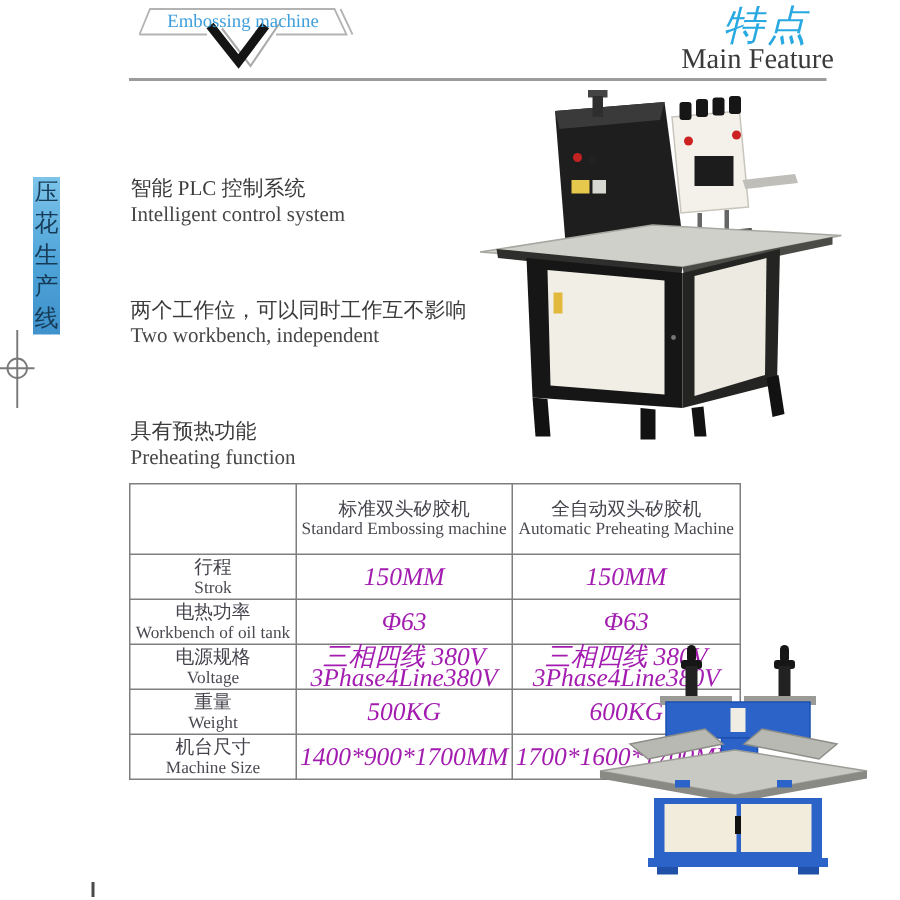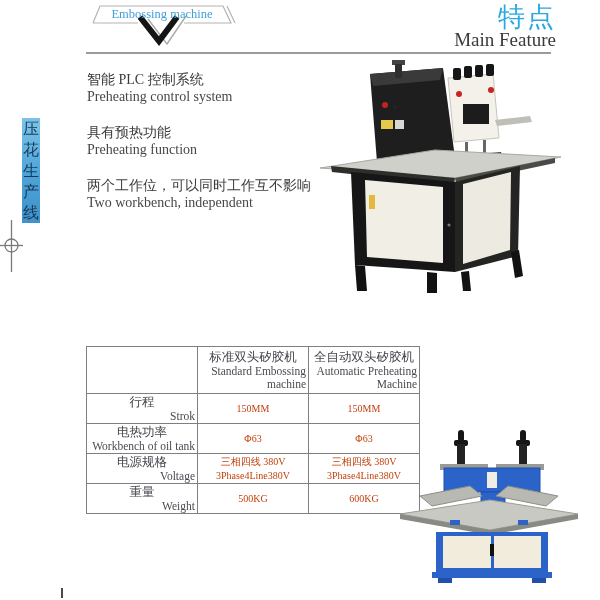--- a/index.html
+++ b/index.html
@@ -3,41 +3,41 @@
 <meta charset="utf-8">
 <style>
   html,body{margin:0;padding:0;}
   .page{
     position:relative;width:600px;height:600px;background:#ffffff;overflow:hidden;
     font-family:"Liberation Serif","DejaVu Serif",serif;color:#3c3c42;
   }
   .abs{position:absolute;}
   
   .banner-svg{left:88px;top:2px;}
-  .title-zh{top:2px;right:44px;font-size:27px;line-height:30px;color:#29a9e1;letter-spacing:2px;}
+  .title-zh{top:2px;right:60px;font-size:27px;line-height:30px;color:#29a9e1;letter-spacing:2px;font-style:italic;}
   .title-en{top:29px;right:44px;font-size:19px;line-height:22px;color:#3a3a3a;margin-left:40px;}
   .rule{left:86px;top:52px;width:465px;height:2px;background:#9b9b9b;}
   
   .features{left:87px;top:71px;width:260px;}
   .feature{margin-bottom:19px;}
-  .feature .zh{display:block;font-size:14px;line-height:17px;color:#3b3b3b;}
+  .feature .zh{display:block;font-size:14px;line-height:17px;color:#3b3b3b;margin-top:47px;}
   .feature .en{display:block;font-size:14px;line-height:17px;color:#474747;}
   
   .side-strip{left:22px;top:118px;width:18px;height:105px;
     background:linear-gradient(180deg,#7cc4ea 0%,#4da3d8 55%,#3f92cb 100%);}
   .side-strip span{display:block;width:18px;height:21px;line-height:21px;text-align:center;
     font-size:16px;color:#173a57;}
   
-  .spec-table{left:86px;top:346px;border-collapse:collapse;table-layout:fixed;}
+  .spec-table{left:86px;top:322px;border-collapse:collapse;table-layout:fixed;}
   .spec-table td{border:1px solid #7f7f7f;width:106px;text-align:center;vertical-align:middle;padding:0 2px;}
   .spec-table tr.head td{height:46px;}
   .spec-table tr.row td{height:29px;}
   .cell-zh{display:block;font-size:12.5px;line-height:15px;color:#44444c;}
-  .cell-en{display:block;font-size:11.5px;line-height:13px;color:#4a4a52;text-align:right;}
-  .val span{display:block;font-size:10px;line-height:14px;color:#c2410c;}
+  .cell-en{display:block;font-size:11.5px;line-height:13px;color:#4a4a52;}
+  .val span{display:block;font-size:17px;line-height:14px;color:#a21caf;font-style:italic;}
   
   .crosshair-svg{left:0;top:220px;}
   .fold-tick{left:61px;top:588px;width:2px;height:10px;background:#4a4a4a;}
   
   .machine-top{left:315px;top:60px;}
   .machine-bottom{left:398px;top:430px;}
 </style>
 </head>
 <body>
 
@@ -67,29 +67,29 @@
   <svg class="abs crosshair-svg" width="26" height="52" viewBox="0 0 26 52">
     <line x1="11.5" y1="0" x2="11.5" y2="52" stroke="#7a7a7a" stroke-width="1.3"></line>
     <line x1="0" y1="25.5" x2="23" y2="25.5" stroke="#7a7a7a" stroke-width="1.3"></line>
     <circle cx="11.5" cy="25.5" r="6.5" fill="none" stroke="#7a7a7a" stroke-width="1.3"></circle>
   </svg>
   <div class="abs fold-tick"></div>
 
   <div class="abs features">
     <div class="feature">
       <span class="zh">智能 PLC 控制系统</span>
-      <span class="en">Preheating control system</span>
+      <span class="en">Intelligent control system</span>
+    </div>
+    <div class="feature">
+      <span class="zh">两个工作位，可以同时工作互不影响</span>
+      <span class="en">Two workbench, independent</span>
     </div>
     <div class="feature">
       <span class="zh">具有预热功能</span>
       <span class="en">Preheating function</span>
-    </div>
-    <div class="feature">
-      <span class="zh">两个工作位，可以同时工作互不影响</span>
-      <span class="en">Two workbench, independent</span>
     </div>
   </div>
 
   <svg class="abs machine-top" width="250" height="240" viewBox="0 0 250 240">
 
     <polygon points="55,14 128,8 140,98 62,102" fill="#1e1e1e"></polygon>
     <polygon points="55,14 128,8 125,20 58,26" fill="#3a3a3a"></polygon>
     <rect x="77" y="0" width="13" height="5" fill="#444"></rect>
     <rect x="80" y="4" width="7" height="14" fill="#2e2e2e"></rect>
     <circle cx="70" cy="45" r="3" fill="#c22222"></circle>
@@ -189,20 +189,32 @@
         <span class="cell-zh">重量</span>
         <span class="cell-en">Weight</span>
       </td>
       <td class="val">
         <span>500KG</span>
       </td>
       <td class="val">
         <span>600KG</span>
       </td>
     </tr>
+    <tr class="row">
+      <td>
+        <span class="cell-zh">机台尺寸</span>
+        <span class="cell-en">Machine Size</span>
+      </td>
+      <td class="val">
+        <span>1400*900*1700MM</span>
+      </td>
+      <td class="val">
+        <span>1700*1600*1700MM</span>
+      </td>
+    </tr>
   </tbody>
     </table>
 
   <svg class="abs machine-bottom" width="182" height="158" viewBox="0 0 182 158">
 
     <rect x="60" y="0" width="6" height="12" rx="3" fill="#161616"></rect>
     <rect x="56" y="10" width="14" height="6" rx="2" fill="#161616"></rect>
     <rect x="59" y="14" width="8" height="22" fill="#222"></rect>
     <rect x="122" y="0" width="6" height="12" rx="3" fill="#161616"></rect>
     <rect x="118" y="10" width="14" height="6" rx="2" fill="#161616"></rect>

